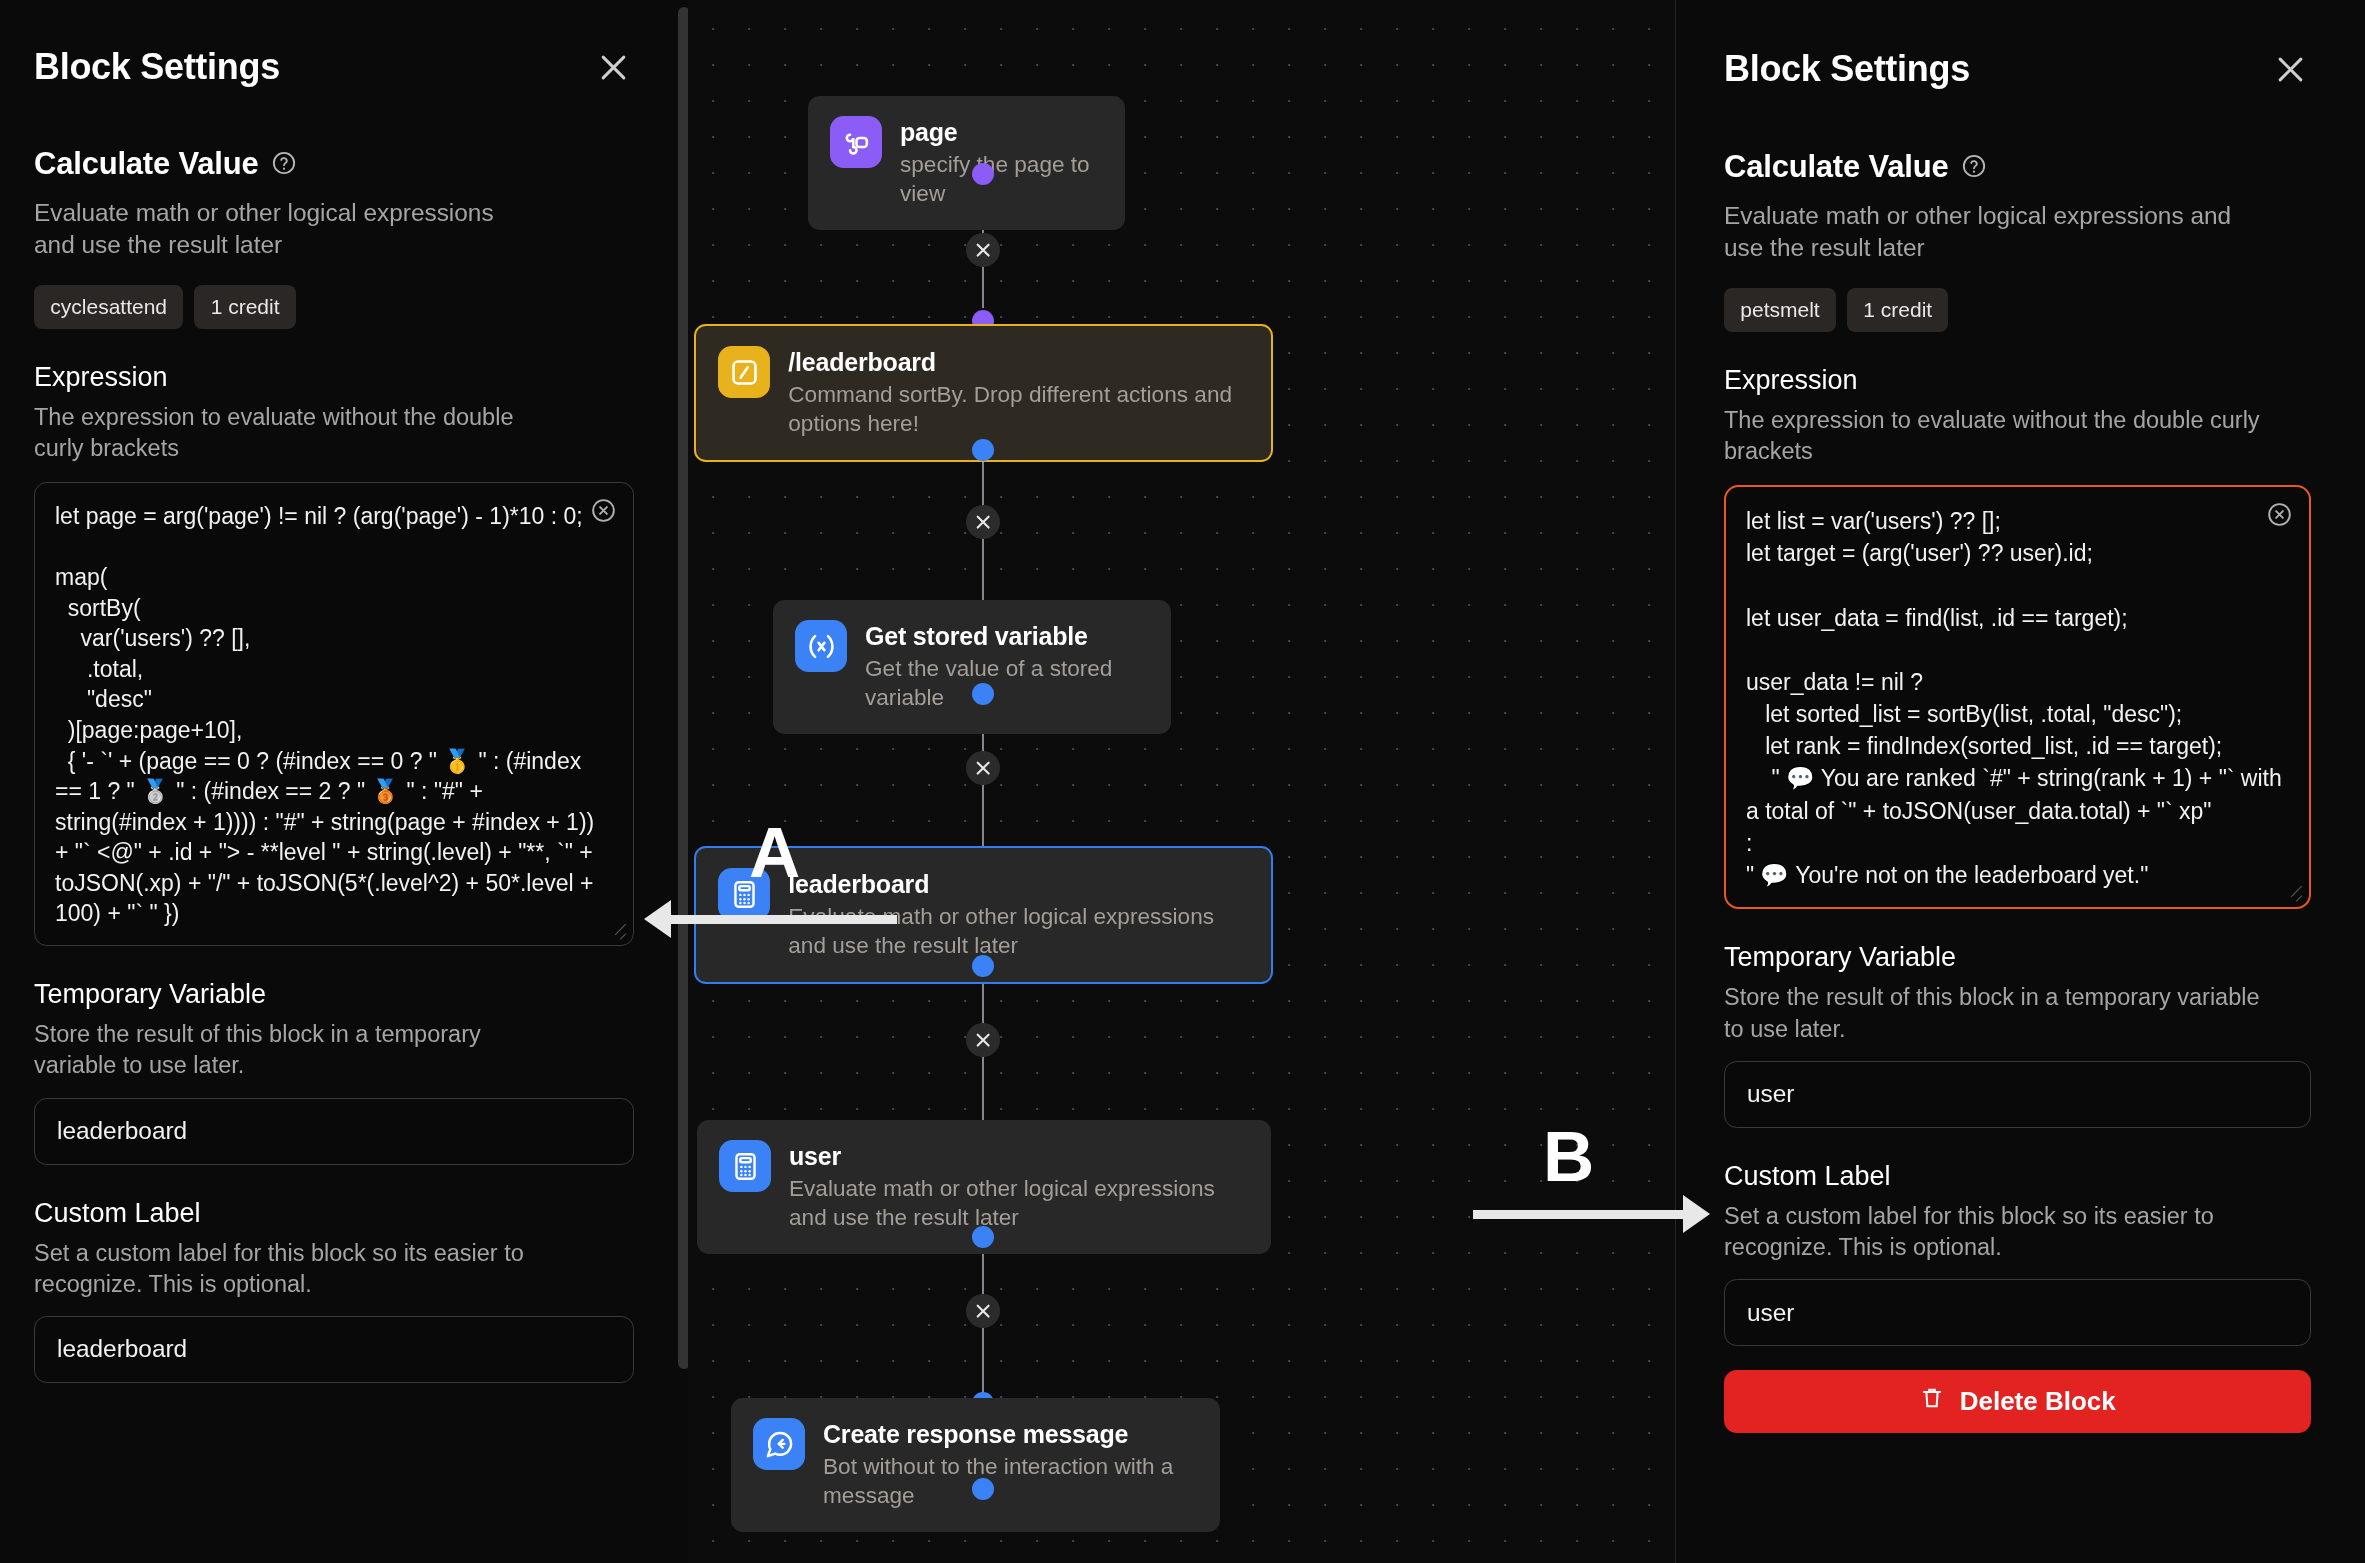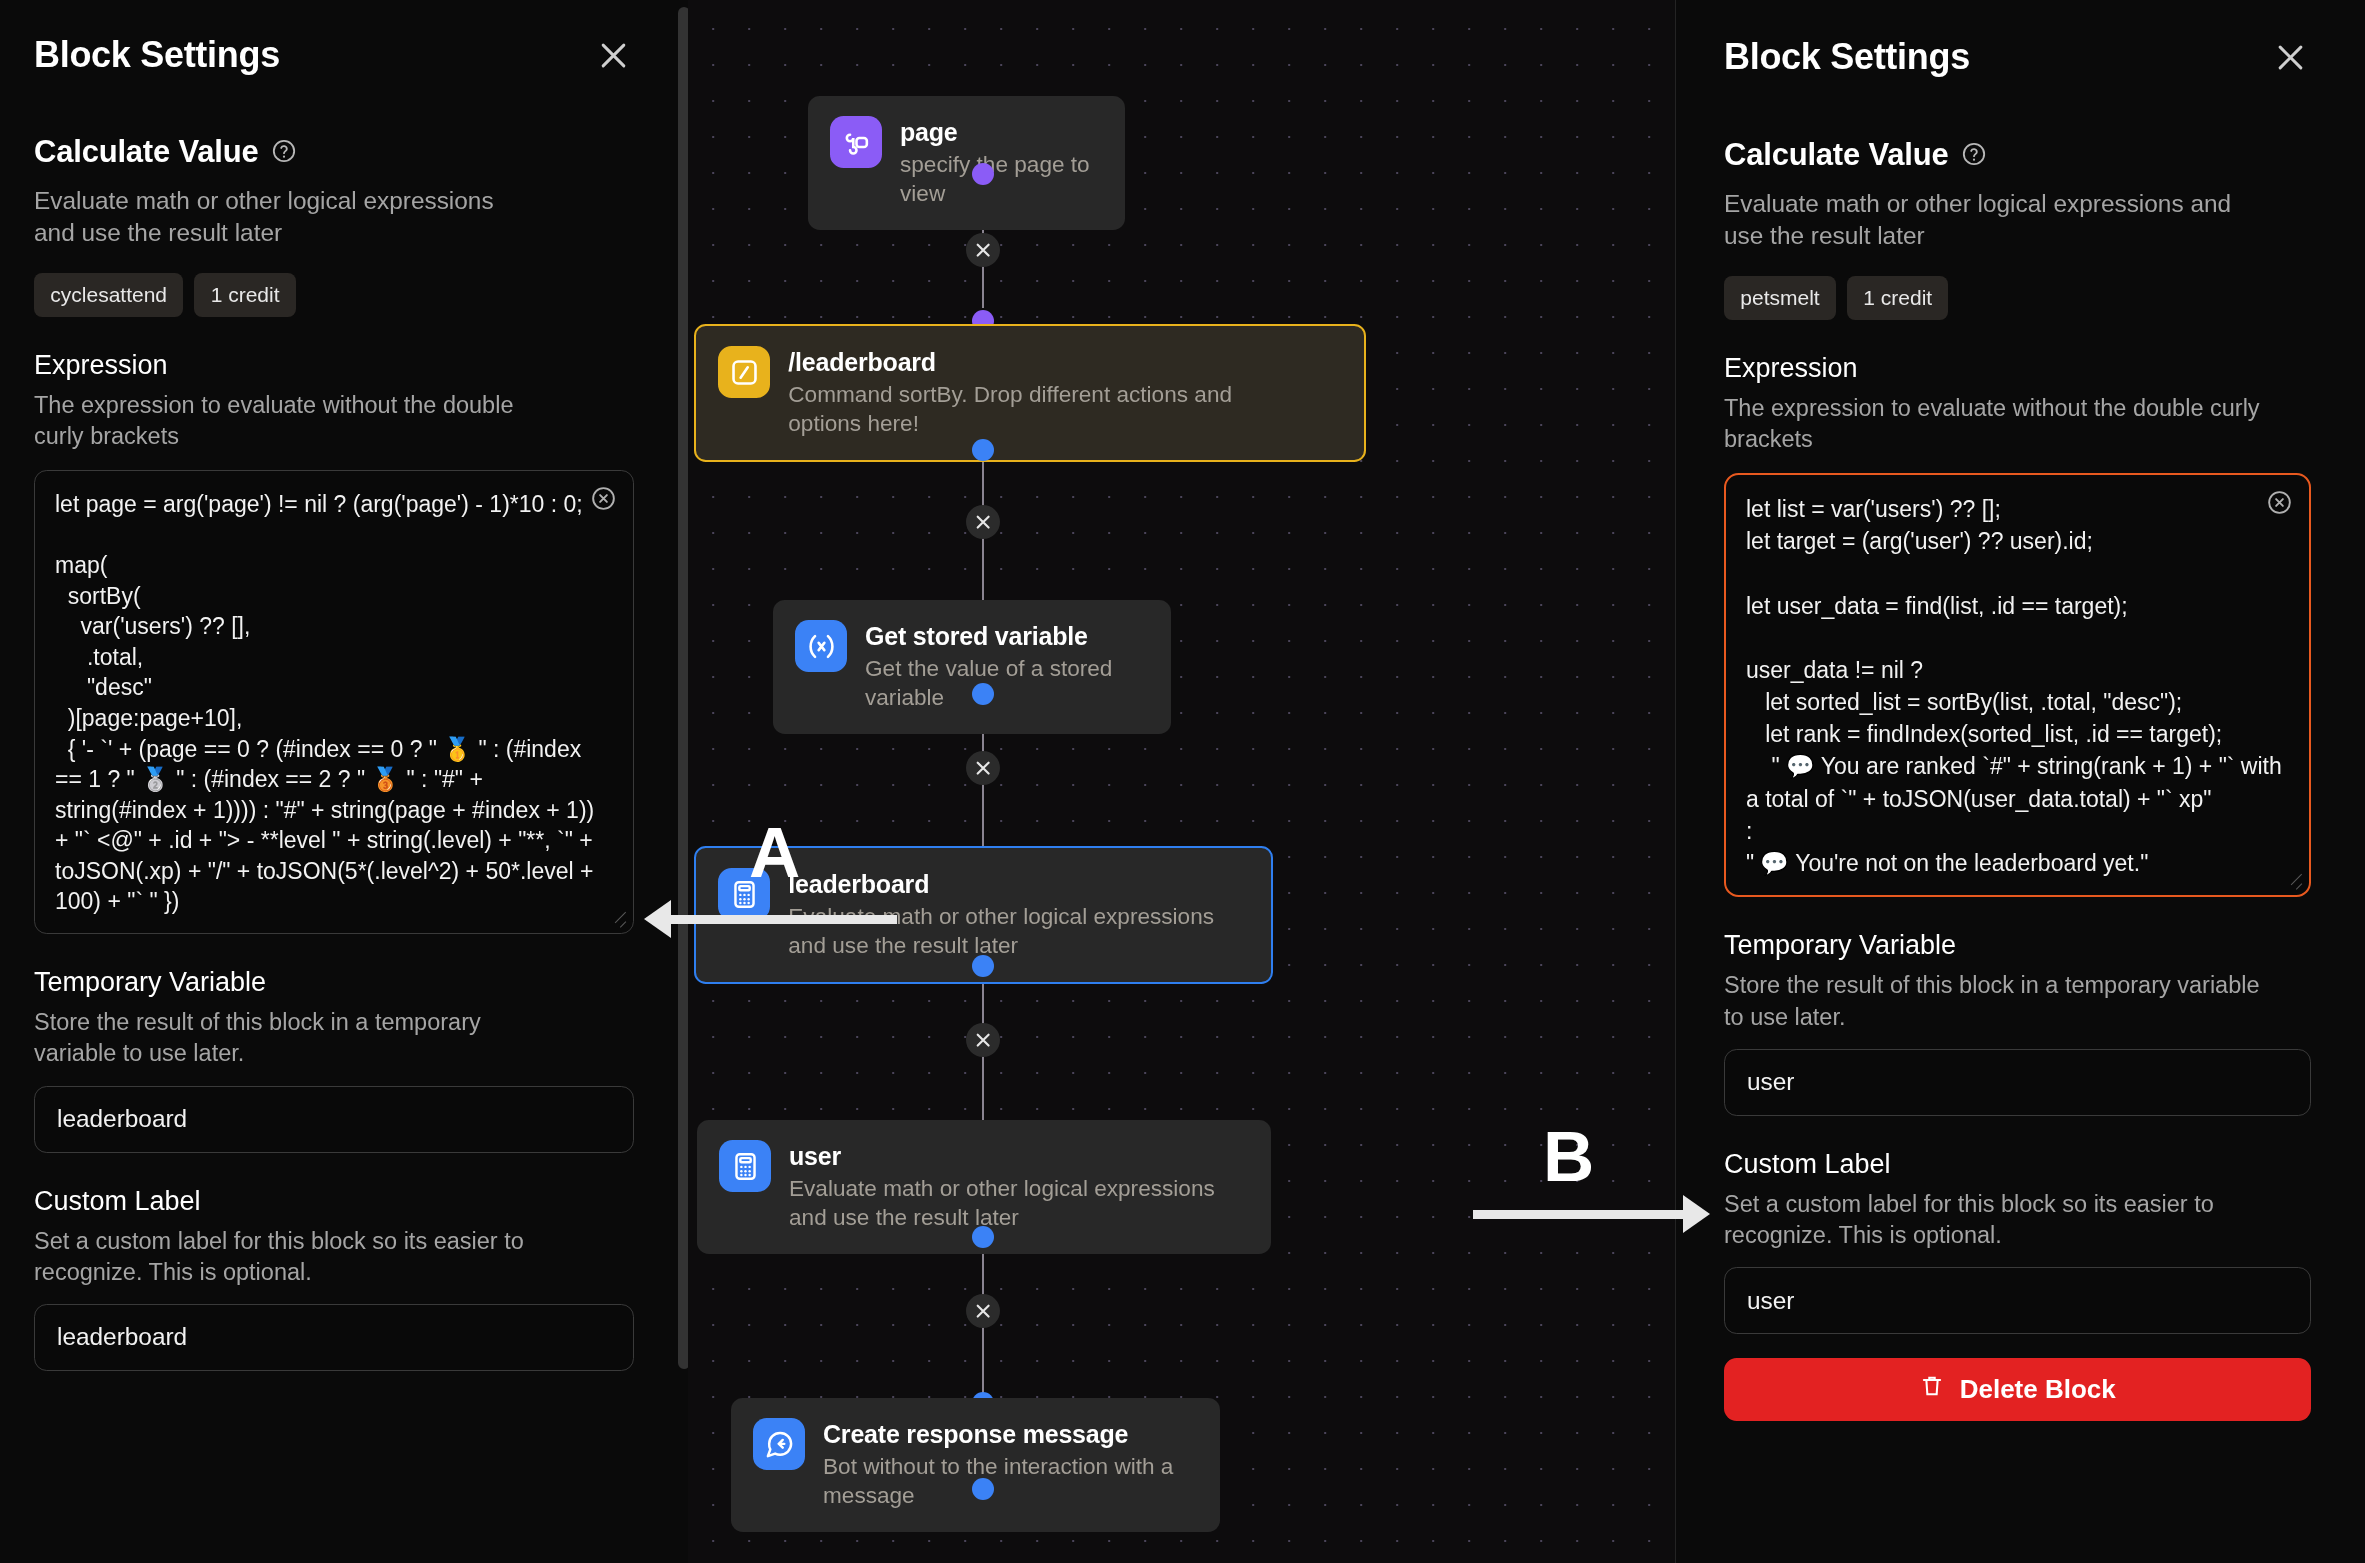--- a/index.html
+++ b/index.html
@@ -23,21 +23,21 @@
 
   
   .panel {
     position: absolute; top: 0; height: 1564px;
     background: #0a0a0a;
     overflow: hidden;
   }
   #panel-left  { left: 0;      width: 688px; }
   #panel-right { left: 1675px; width: 690px; border-left: 0.9px solid #242424; }
 
-  .panel-inner { position: absolute; left: 0; top: 0; width: 100%; padding: 0 34px; }
+  .panel-inner { position: absolute; left: 0; top: 0; width: 100%; padding: 12px 34px; }
   #panel-left .panel-inner  { padding-left: 34px; padding-right: 54px; }
   #panel-right .panel-inner { padding-left: 48px; padding-right: 54px; }
 
   .panel-head {
     display: flex; align-items: center; justify-content: space-between;
     padding-top: 34px; padding-bottom: 9px;
   }
   #panel-right .panel-head { padding-top: 36px; }
   .panel-title { font-size: 36px; font-weight: bold; color: #ffffff; letter-spacing: -0.3px; }
   .close-btn {
@@ -194,21 +194,21 @@
         </svg>
       </div>
       <div class="node-body">
         <div class="node-name">page</div>
         <div class="node-sub">specify the page to view</div>
       </div>
     </div>
     <div class="port purple" style="left:284px; top:163px;"></div>
 
     <div class="port purple" style="left:284px; top:310px;"></div>
-    <div class="node sel-yellow" style="left:6.3px; top:324px; width:672px;">
+    <div class="node sel-yellow" style="left:6.3px; top:324px; width:579px;">
       <div class="node-icon" style="background:#e8b21c;">
         <svg width="31" height="31" viewBox="0 0 24 24" fill="none" stroke="#fff" stroke-width="2" stroke-linecap="round">
           <rect x="3.5" y="3.5" width="17" height="17" rx="3.5"></rect>
           <path d="M14.5 8 L9 16"></path>
         </svg>
       </div>
       <div class="node-body" style="max-width:452px;">
         <div class="node-name">/leaderboard</div>
         <div class="node-sub">Command sortBy. Drop different actions and options here!</div>
       </div>

